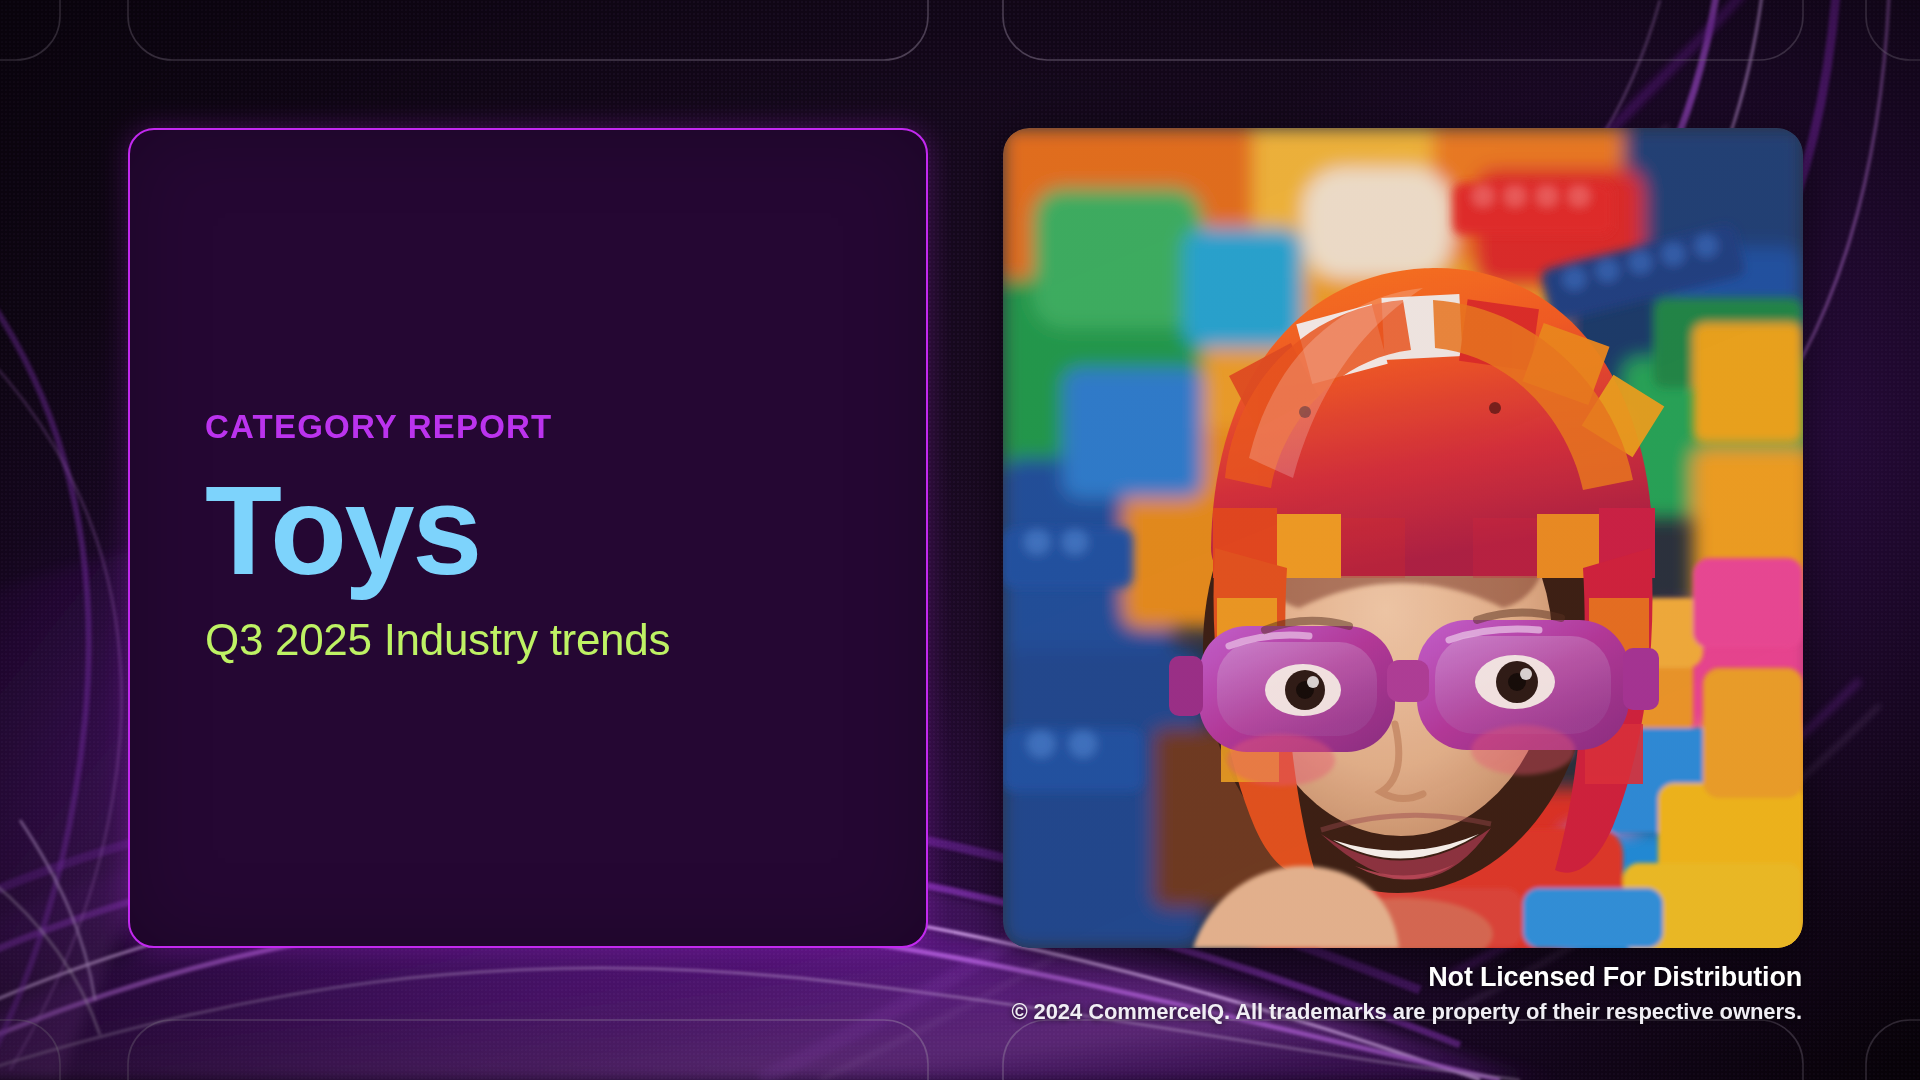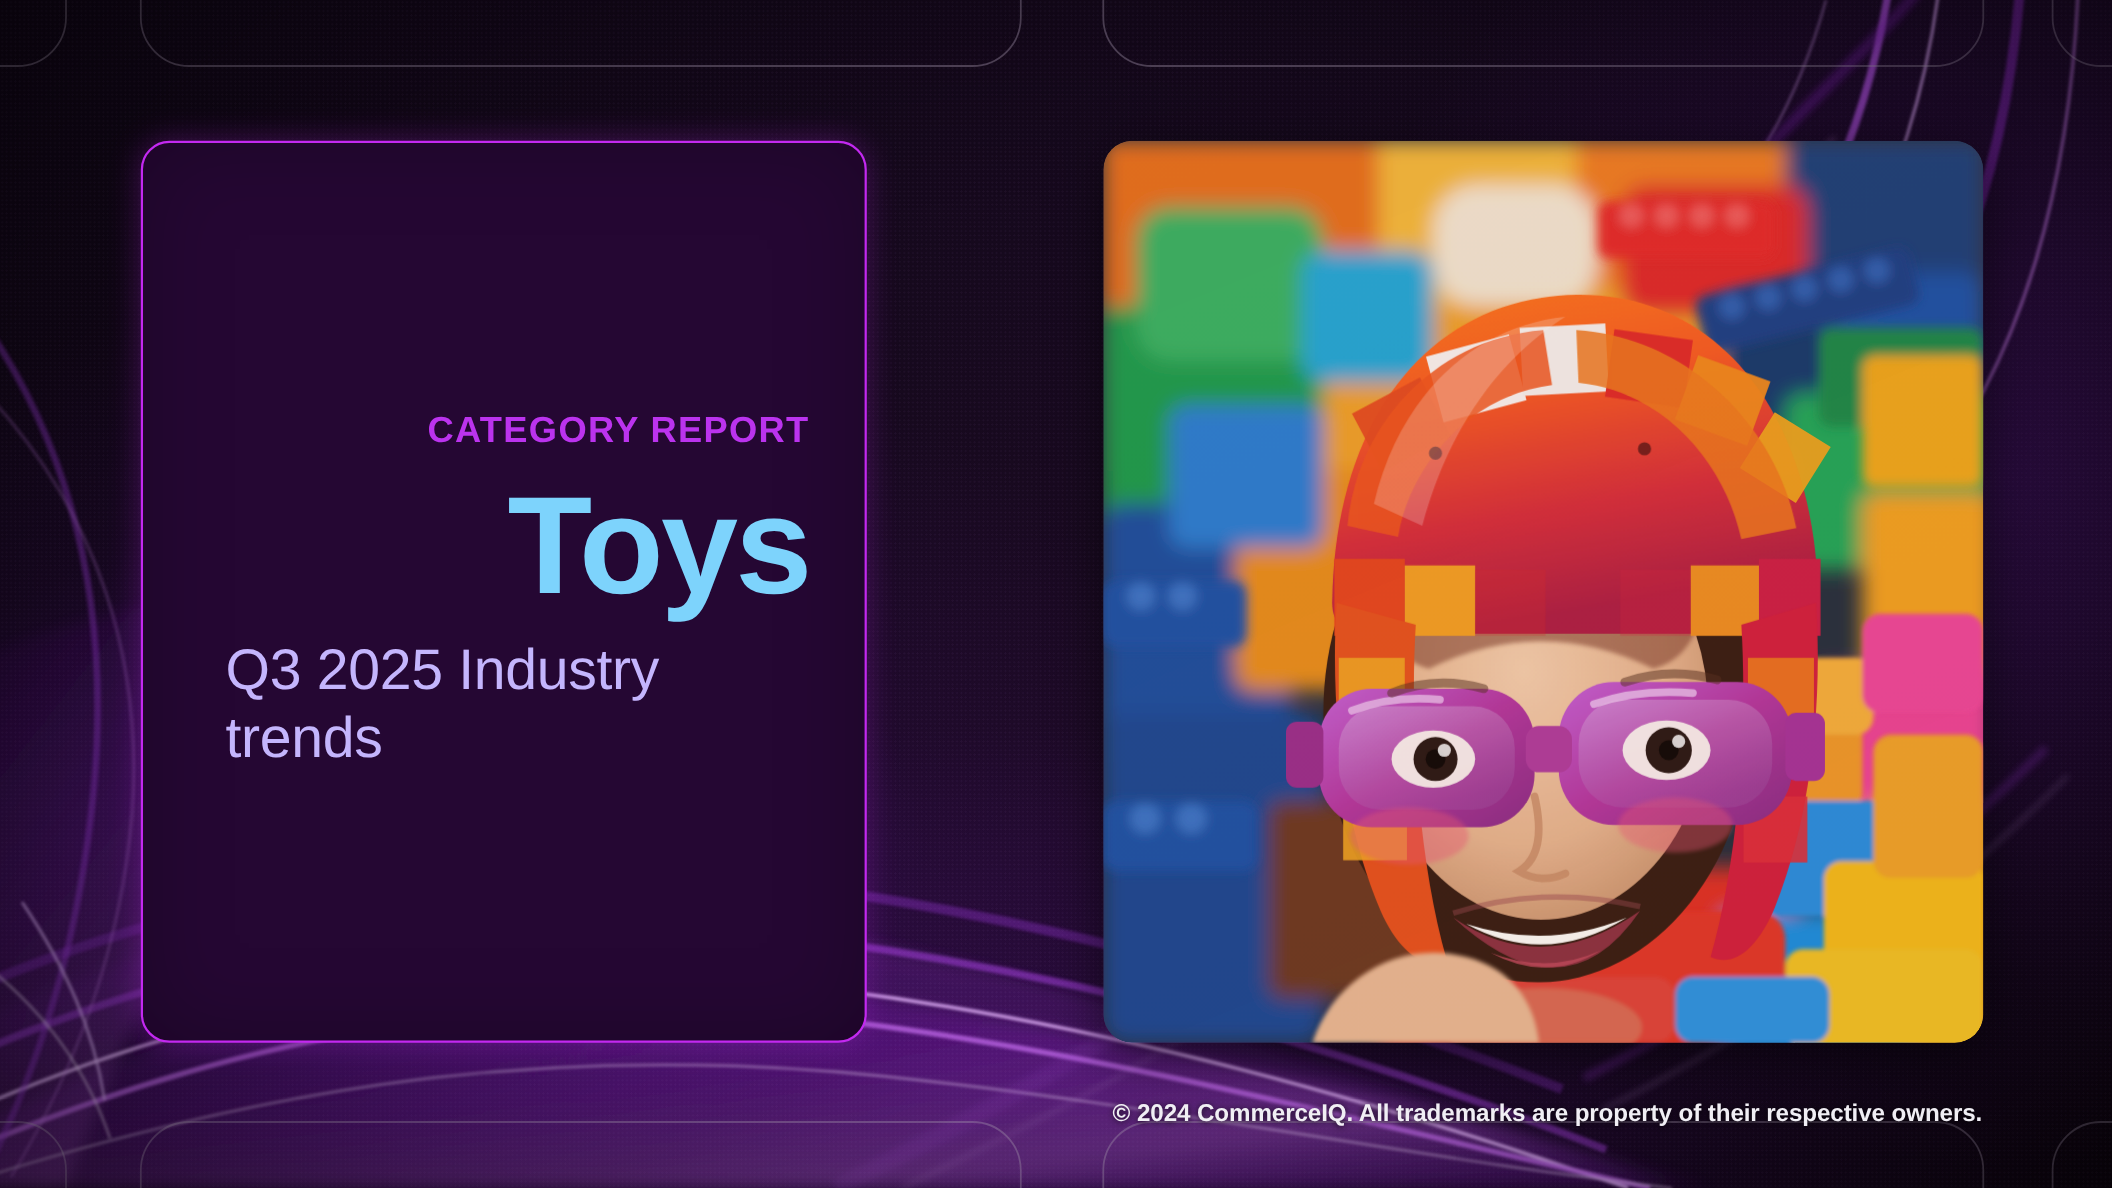--- a/index.html
+++ b/index.html
@@ -46,31 +46,30 @@
 
   
   .bg-vignette {
     background: radial-gradient(ellipse 1300px 900px at 50% 50%, rgba(0,0,0,0) 40%, rgba(0,0,0,0.55) 100%);
   }
 
   
   #text-card {
     position:absolute;
     left:128px; top:128px;
-    width:660px; height:820px;
+    width:800px; height:820px;
     background:#250733;
     border:2.5px solid #c329f0;
     border-radius:26px;
     box-shadow:0 0 28px rgba(190,40,240,0.28), inset 0 0 80px rgba(0,0,0,0.25);
     display:flex;
     flex-direction:column;
     justify-content:center;
     padding-left:75px;
     padding-right:50px;
-    align-items:flex-end;
   }
 
   #eyebrow {
     color:#bb33ee;
     font-size:33px;
     font-weight:bold;
     letter-spacing:1.2px;
     line-height:1.1;
     margin-bottom:22px;
   }
@@ -78,22 +77,22 @@
   #title {
     color:#7dd3fc;
     font-size:126px;
     font-weight:bold;
     line-height:1.02;
     letter-spacing:-2.5px;
     margin-bottom:18px;
   }
 
   #subtitle {
-    color:#c4b5fd;
-    font-size:52px;
+    color:#bef264;
+    font-size:44px;
     font-weight:400;
     letter-spacing:-0.3px;
     line-height:1.2;
   }
 
   
   #hero-photo {
     position:absolute;
     left:1003px; top:128px;
     width:800px; height:820px;
@@ -432,16 +431,17 @@
           <path d="M190,820 C 210,760 270,726 330,742 C 370,752 392,782 396,820 Z" fill="#eab994" filter="url(#sblur)"></path>
         </g>
 
         <rect width="800" height="820" fill="#6a2a00" opacity="0.06"></rect>
         <rect width="800" height="820" fill="url(#lensG)" opacity="0.05"></rect>
       </g>
     </svg>
   </div>
 
   <div id="footer">
+    <div id="footer-title">Not Licensed For Distribution</div>
     <div id="footer-copy">© 2024 CommerceIQ. All trademarks are property of their respective owners.</div>
   </div>
 
 </div>
 
 </body></html>

